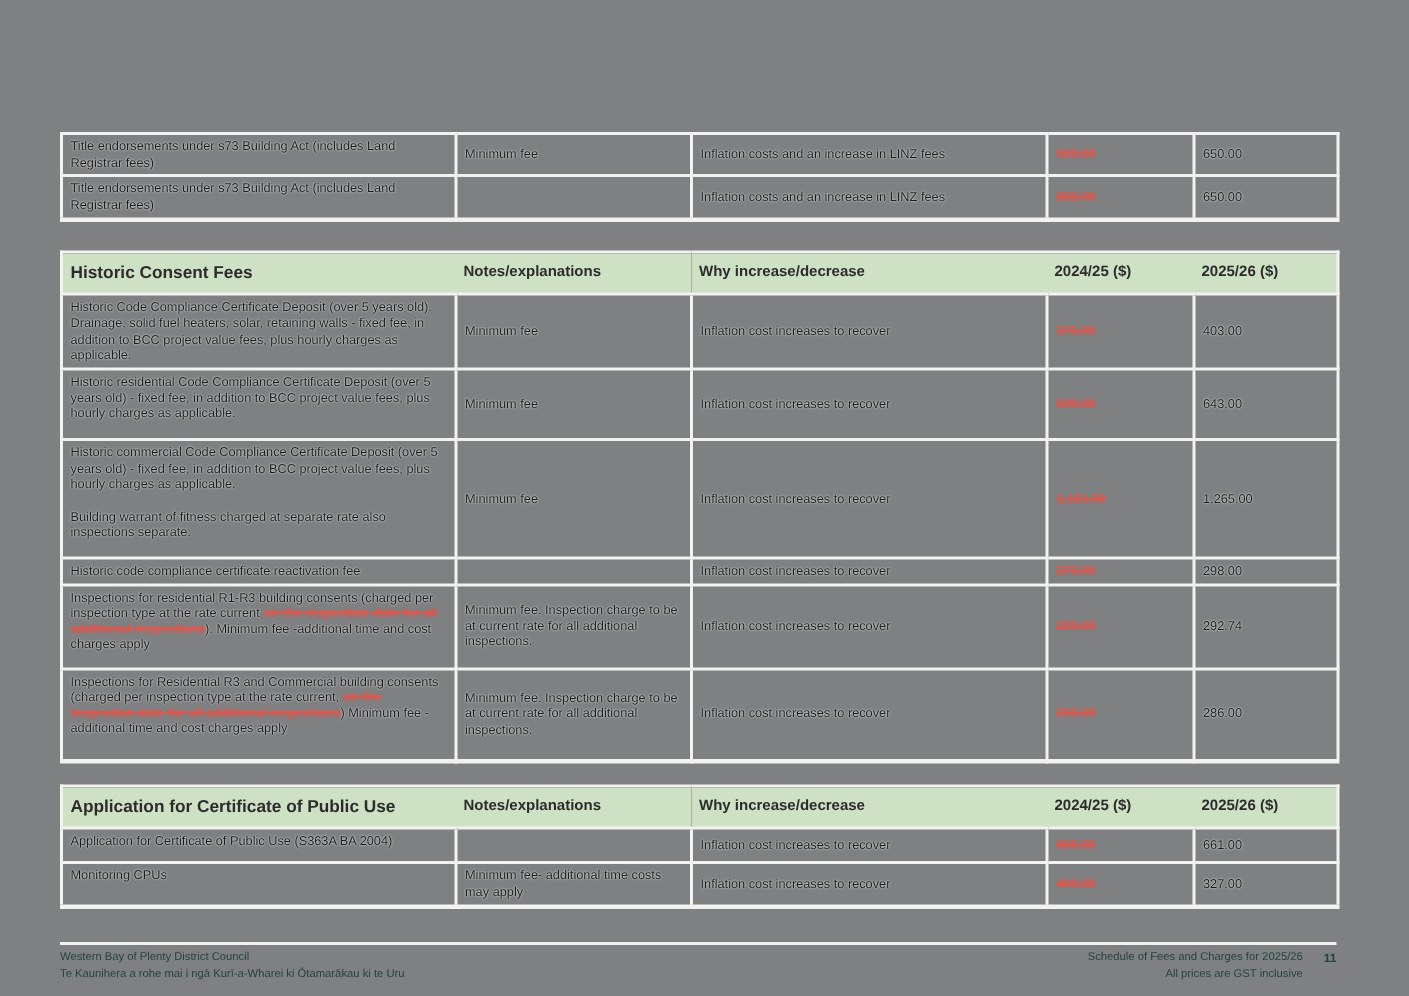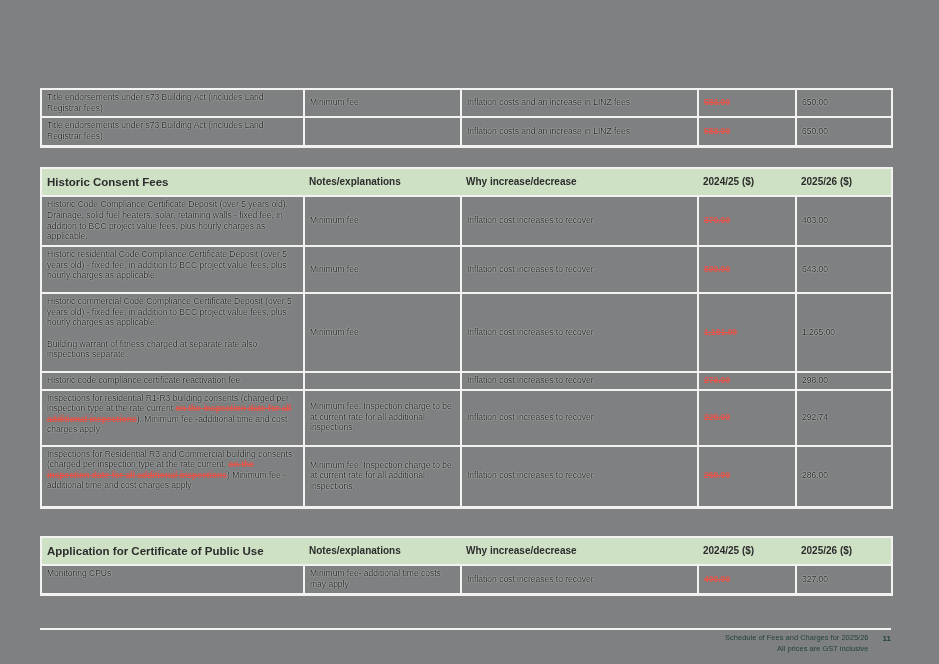--- a/index.html
+++ b/index.html
@@ -14,21 +14,21 @@
 
   table {
     border-collapse: collapse;
     table-layout: fixed;
     width: 851px;
     position: absolute;
     left: 40px;
   }
   #table-endorsements { top: 88px; }
   #table-historic     { top: 167px; }
-  #table-cpu          { top: 536px; }
+  #table-cpu          { top: 523px; }
 
   col.c1 { width: 263px; }
   col.c2 { width: 157px; }
   col.c3 { width: 237px; }
   col.c4 { width: 98px; }
   col.c5 { width: 96px; }
 
   td, th {
     border: 2px solid #f2f3f0;
     padding: 2px 5px 3px 5px;
@@ -213,32 +213,41 @@
       </colgroup>
     <tbody>
         <tr class="section-header">
       <th>Application for Certificate of Public Use</th>
       <th>Notes/explanations</th>
       <th>Why increase/decrease</th>
       <th>2024/25 ($)</th>
       <th>2025/26 ($)</th>
     </tr>
     <tr class="r23">
+      <td class="item">Application for Certificate of Public Use (S363A BA 2004)</td>
+      <td></td>
+      <td>Inflation cost increases to recover</td>
+      <td><span class="old">606.00</span></td>
+      <td>661.00</td>
+    </tr>
+    <tr class="r23">
       <td class="item">Monitoring CPUs</td>
       <td>Minimum fee- additional time costs may apply</td>
       <td>Inflation cost increases to recover</td>
       <td><span class="old">400.00</span></td>
       <td>327.00</td>
     </tr>
   </tbody>
     </table>
 
   <div class="footer-rule"></div>
   <div class="footer">
     <div class="left">
+      <div>Western Bay of Plenty District Council</div>
+      <div>Te Kaunihera a rohe mai i ngā Kurī-a-Wharei ki Ōtamarākau ki te Uru</div>
     </div>
     <div class="right">
       <div>Schedule of Fees and Charges for 2025/26</div>
       <div>All prices are GST inclusive</div>
     </div>
     <div class="page-num">11</div>
   </div>
 
 </div>
 

